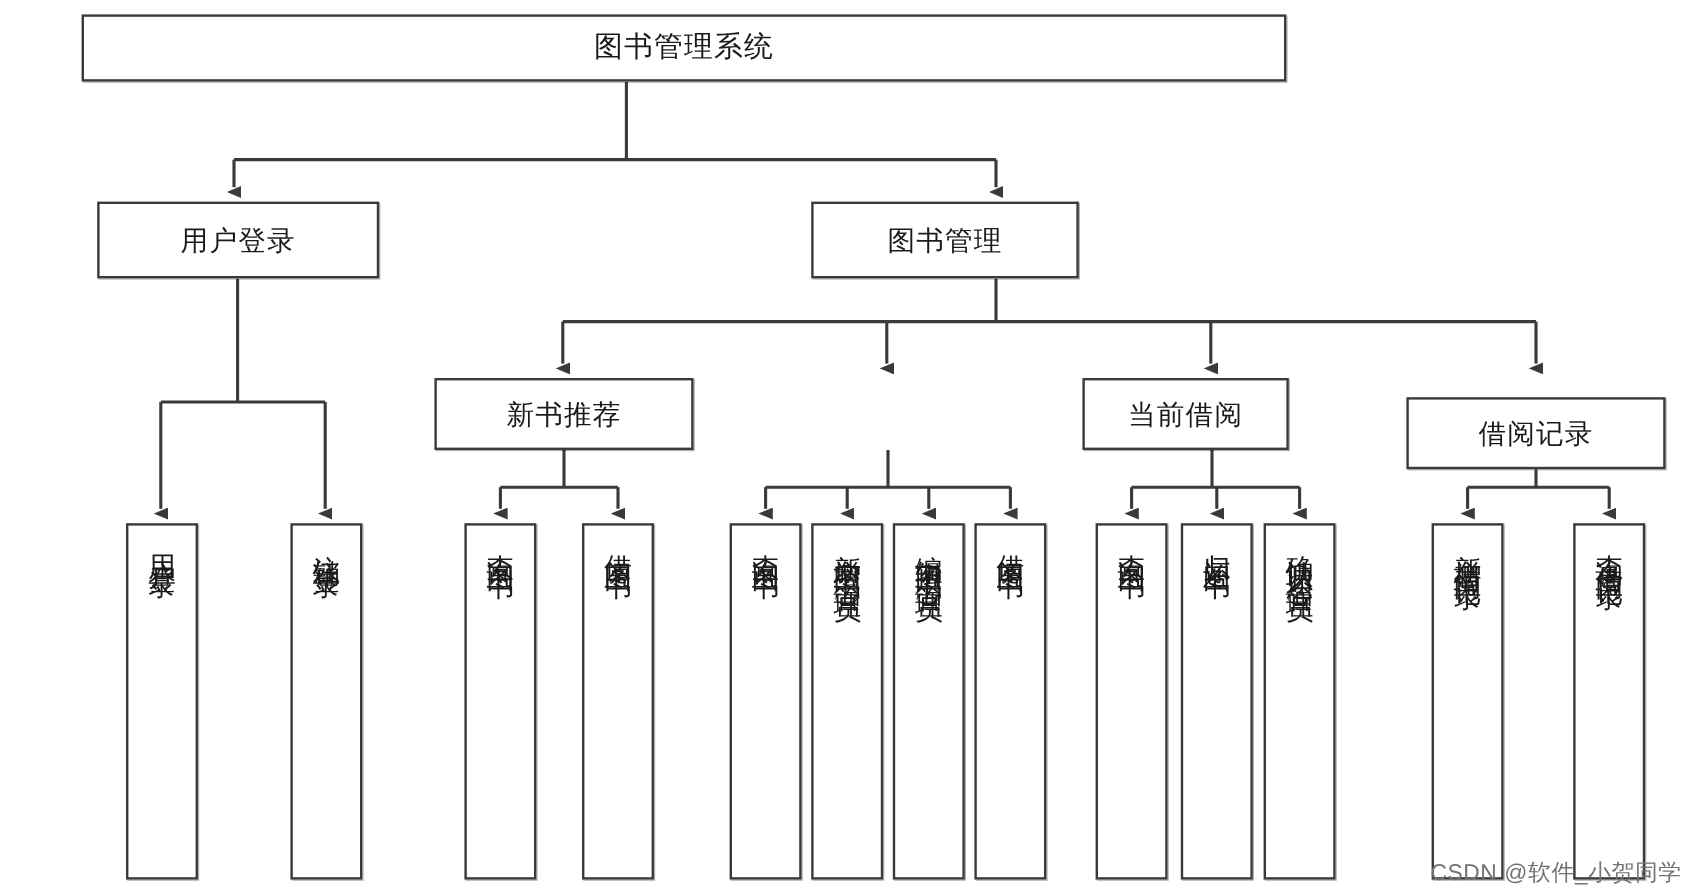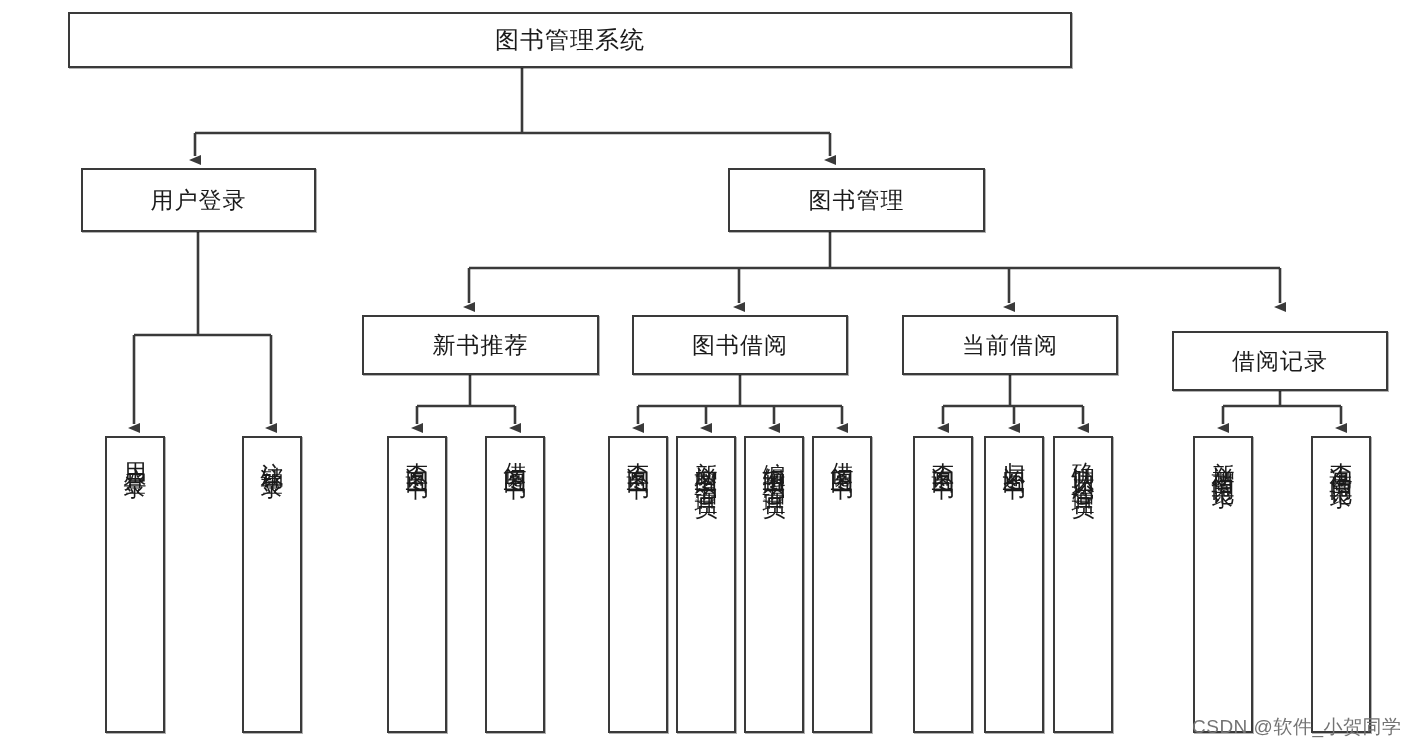--- a/index.html
+++ b/index.html
@@ -126,31 +126,28 @@
     </g>
   </svg>
 
   <div class="node root h" id="n-root" style="left: 20px; top: 12px; width: 1004px; height: 56px; margin-left: 48px;">
     <span class="label">图书管理系统</span>
   </div>
 
   <div class="node h" id="n-l2-0" style="left: 81px; top: 168px; width: 235px; height: 64px;">
     <span class="label">用户登录</span>
   </div>
-  <div class="node h" id="n-l2-1" style="left: 728px; top: 168px; width: 257px; height: 64px;">
+  <div class="node h" id="n-l2-1" style="left: 676px; top: 168px; width: 223px; height: 64px;">
     <span class="label">图书管理</span>
   </div>
 
-  <div class="node h" id="n-l3-0" style="left: 362px; top: 315px; width: 237px; height: 60px;">
+  <div class="node h" id="n-l3-0" style="left: 362px; top: 315px; width: 216px; height: 60px;">
     <span class="label">新书推荐</span>
   </div>
-  <div class="node h" id="n-l3-1" style="left: 632px; top: 315px; width: 216px; height: 60px;">
-    <span class="label">图书借阅</span>
-  </div>
-  <div class="node h" id="n-l3-2" style="left: 902px; top: 315px; width: 216px; height: 60px;">
+  <div class="node h" id="n-l3-2" style="left: 902px; top: 315px; width: 172px; height: 60px;">
     <span class="label">当前借阅</span>
   </div>
   <div class="node h" id="n-l3-3" style="left: 1172px; top: 331px; width: 216px; height: 60px;">
     <span class="label">借阅记录</span>
   </div>
 
   <div class="node v" id="n-lf-0" style="left: 105px; top: 436px; width: 60px; height: 297px;">
     <span class="label">用户登录</span>
   </div>
   <div class="node v" id="n-lf-1" style="left: 242px; top: 436px; width: 60px; height: 297px;">

